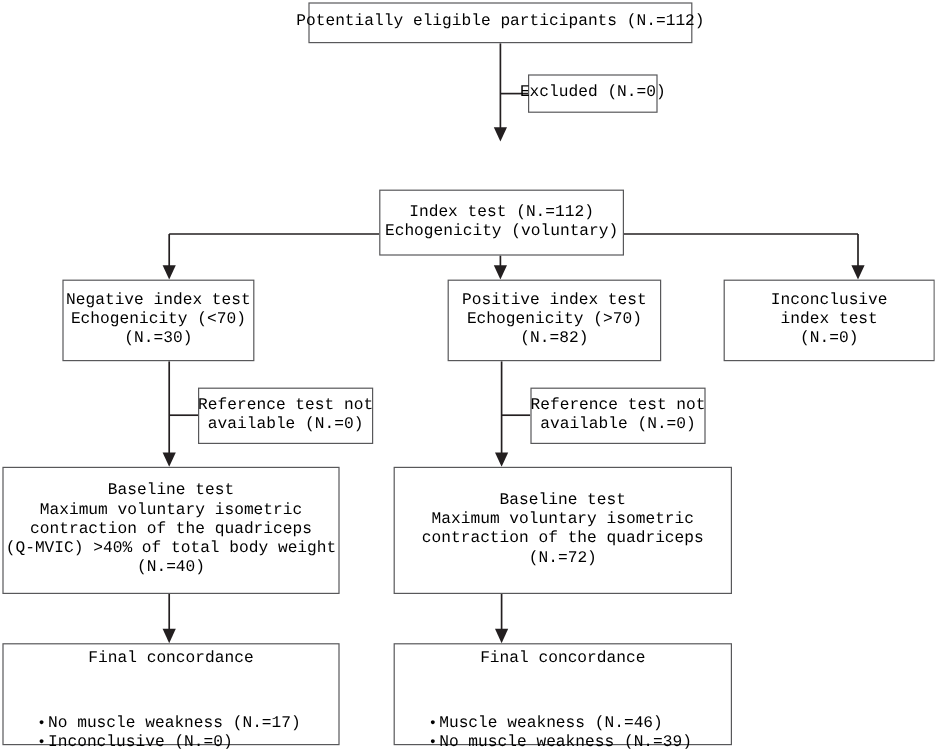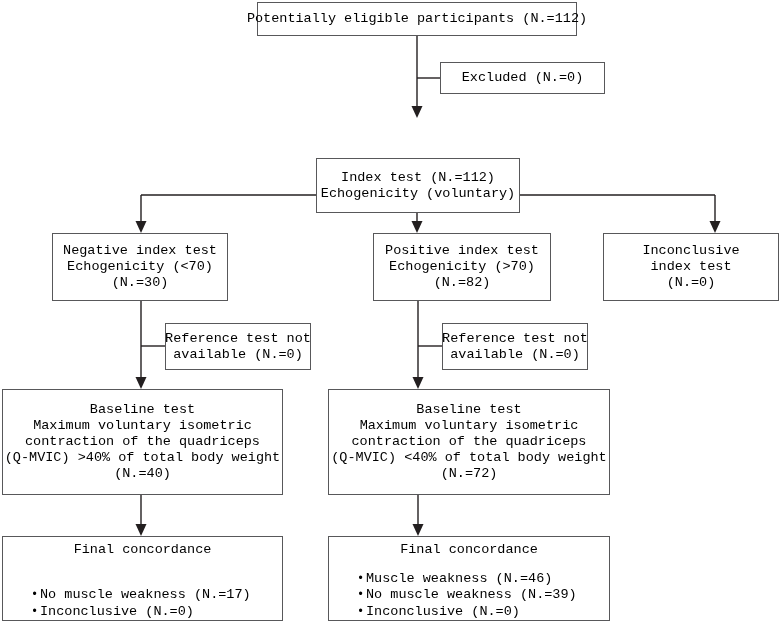--- a/index.html
+++ b/index.html
@@ -38,22 +38,23 @@
     font-size: 13.5px;
     color: #000000;
     z-index: 3;
   }
   .node .ln {
     display: block;
     white-space: nowrap;
   }
   .node.bulleted {
     align-items: stretch;
-    justify-content: space-between;
+    justify-content: flex-start;
     padding-top: 5px;
+    gap: 36px;
   }
   .node.bulleted .hdr {
     text-align: center;
     display: block;
     margin-bottom: 2px;
   }
   .node.bulleted .bullets {
     display: block;
     padding-left: 28px;
     text-align: left;
@@ -65,23 +66,23 @@
   }
   .node.bulleted .bullets .bl::before {
     content: "\2022";
     display: inline-block;
     width: 9px;
     font-size: 12px;
   }
 
   
   #node-top        { left: 257px; top: 2px;   width: 320px; height: 34px; }
-  #node-excluded   { left: 440px; top: 62px;  width: 165px; height: 32px; }
+  #node-excluded   { left: 440px; top: 62px;  width: 108px; height: 32px; }
   #node-index      { left: 316px; top: 118px; width: 204px; height: 55px; margin-top: 40px; }
-  #node-negative   { left: 52px;  top: 233px; width: 176px; height: 68px; text-align: center; }
+  #node-negative   { left: 52px;  top: 233px; width: 160px; height: 68px; text-align: center; }
   #node-positive   { left: 330px; top: 233px; width: 178px; height: 68px; margin-left: 43px; }
   #node-inconcl    { left: 603px; top: 233px; width: 176px; height: 68px; }
   #node-refleft    { left: 165px; top: 323px; width: 146px; height: 47px; }
   #node-refright   { left: 442px; top: 323px; width: 146px; height: 47px; }
   #node-baseleft   { left: 2px;   top: 389px; width: 281px; height: 106px; }
   #node-baseright  { left: 328px; top: 389px; width: 282px; height: 106px; }
   #node-finalleft  { left: 2px;   top: 536px; width: 281px; height: 85px; }
   #node-finalright { left: 328px; top: 536px; width: 282px; height: 85px; }
 
   svg.edges {
@@ -182,21 +183,20 @@
     <span class="ln">Maximum voluntary isometric</span>
     <span class="ln">contraction of the quadriceps</span>
     <span class="ln">(Q-MVIC) &gt;40% of total body weight</span>
     <span class="ln">(N.=40)</span>
   </div>
 
   <div class="node" id="node-baseright">
     <span class="ln">Baseline test</span>
     <span class="ln">Maximum voluntary isometric</span>
     <span class="ln">contraction of the quadriceps</span>
-    <span class="ln">(Q-MVIC) &lt;40% of total body weight</span>
     <span class="ln">(N.=72)</span>
   </div>
 
   <div class="node bulleted" id="node-finalleft">
     <span class="hdr">Final concordance</span>
     <span class="bullets">
       <span class="bl">No muscle weakness (N.=17)</span>
       <span class="bl">Inconclusive  (N.=0)</span>
     </span>
   </div>

